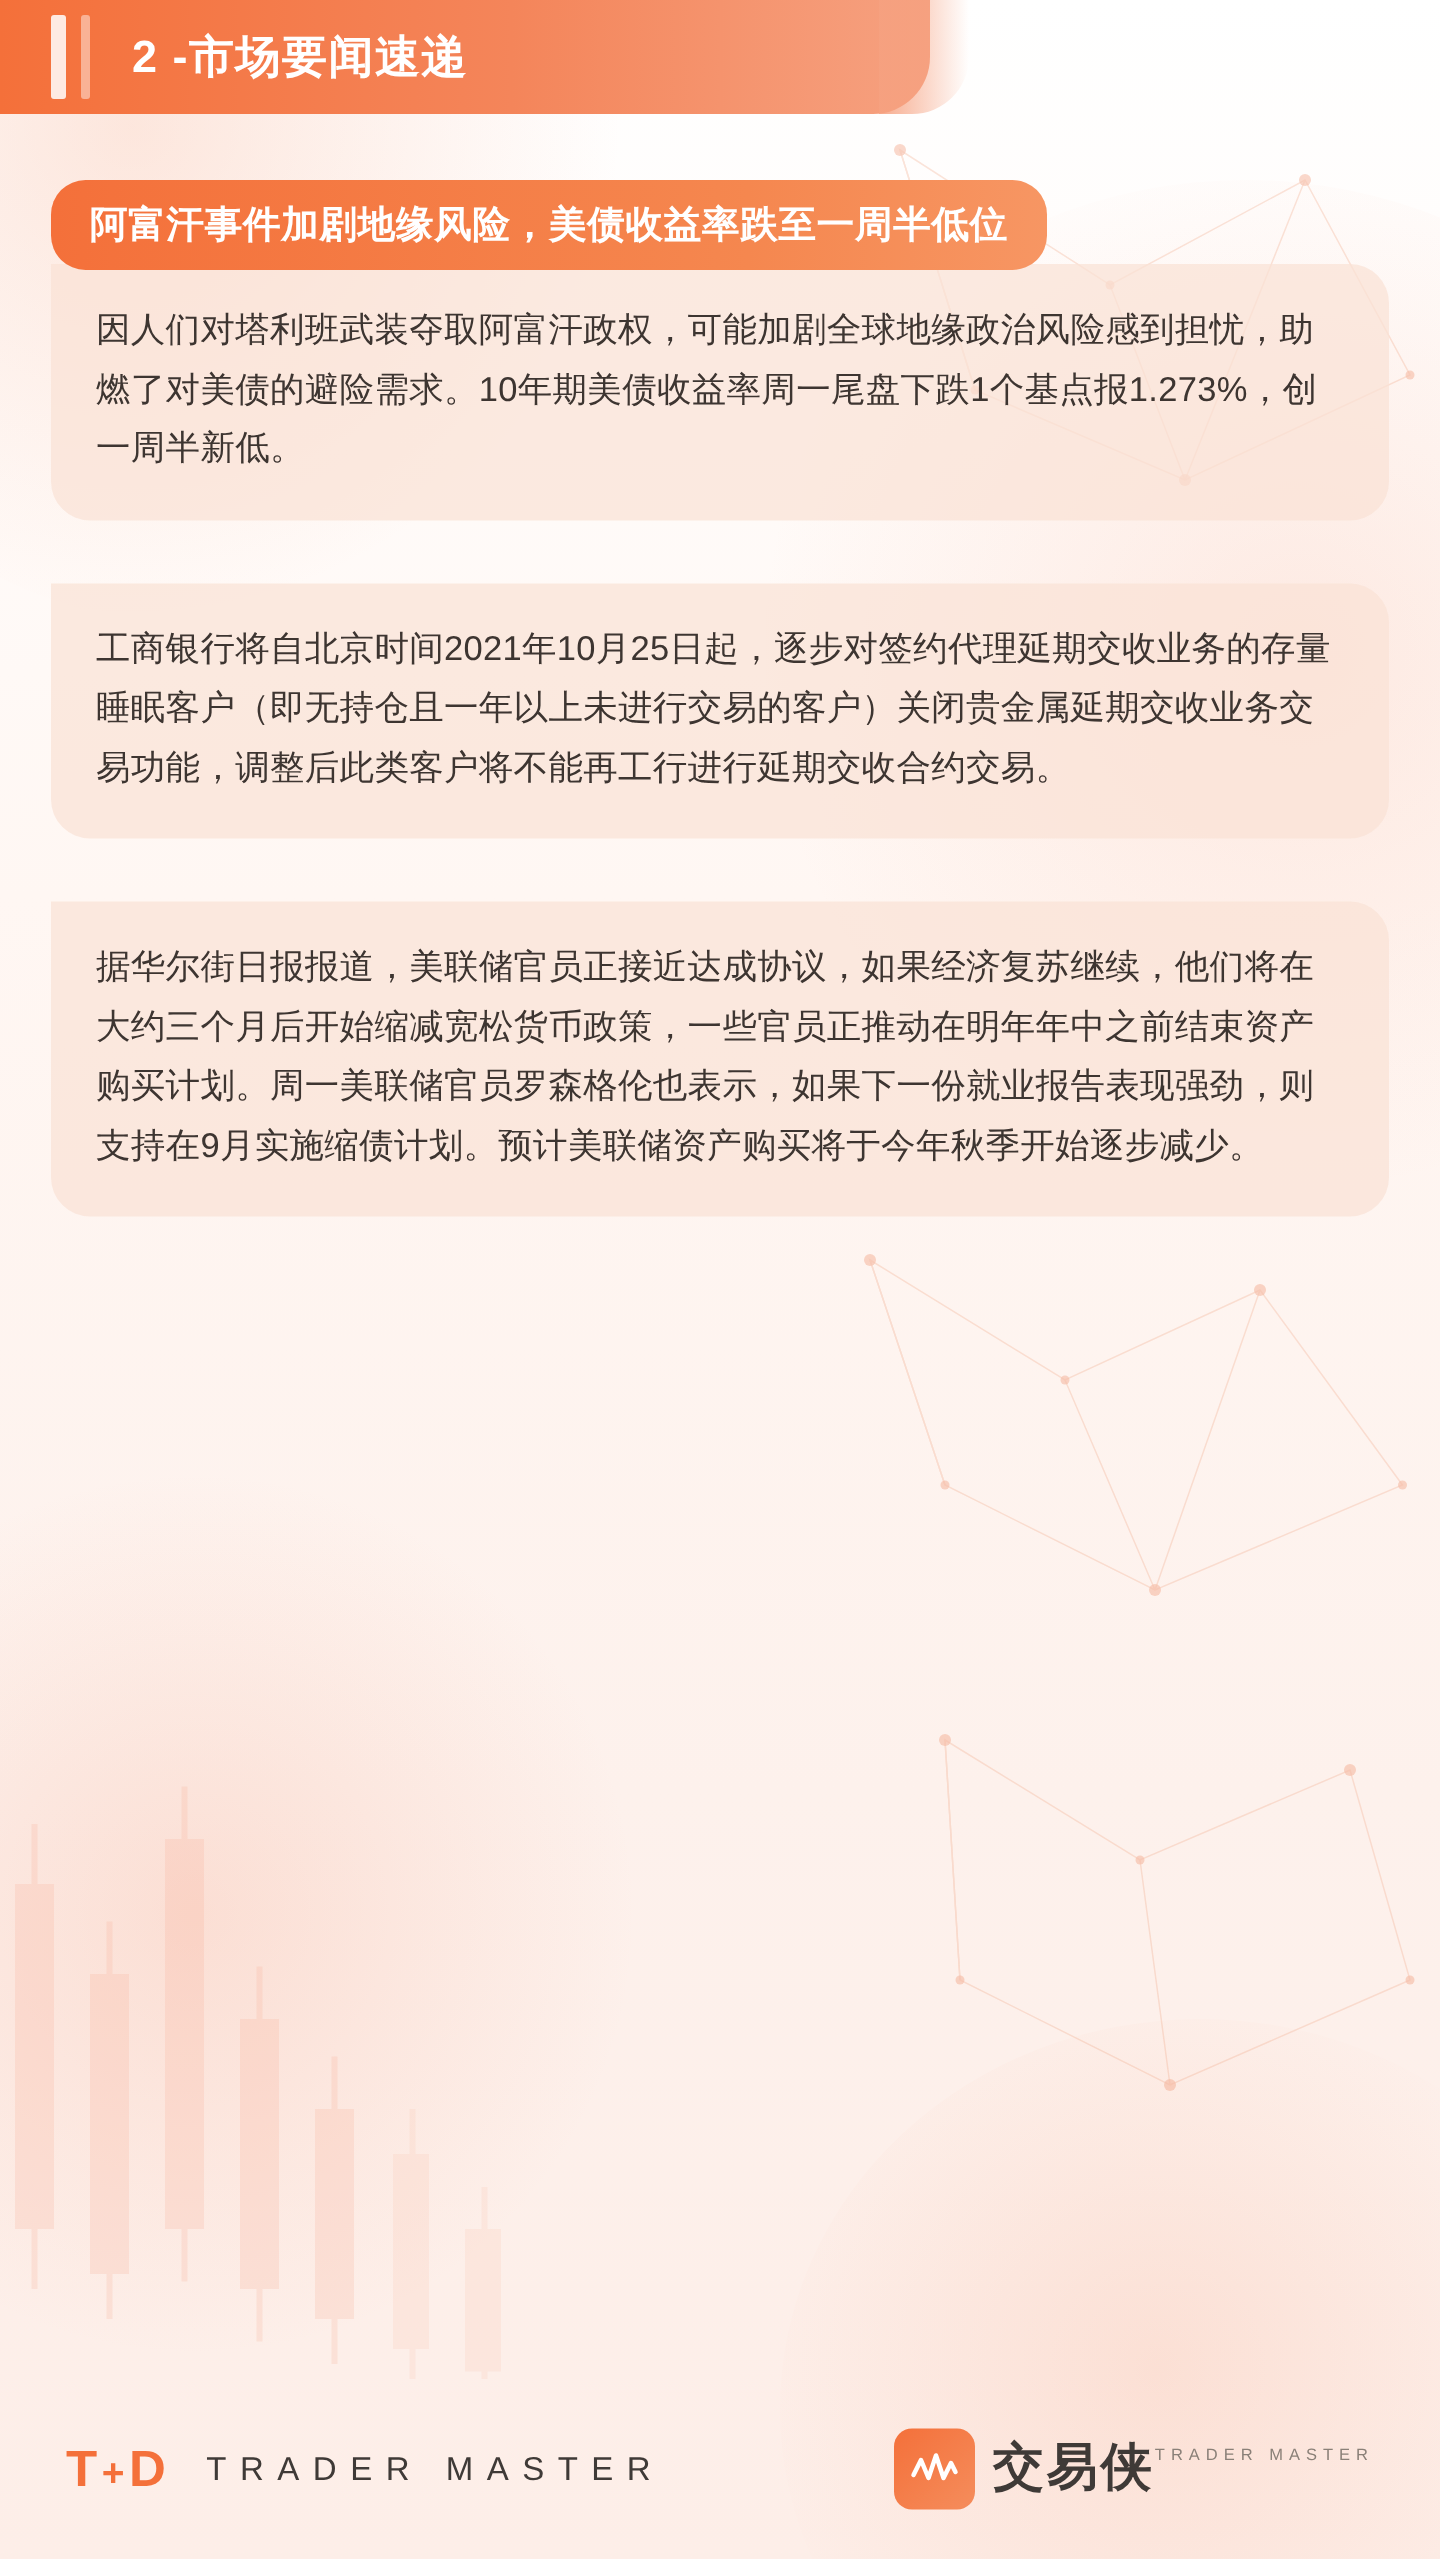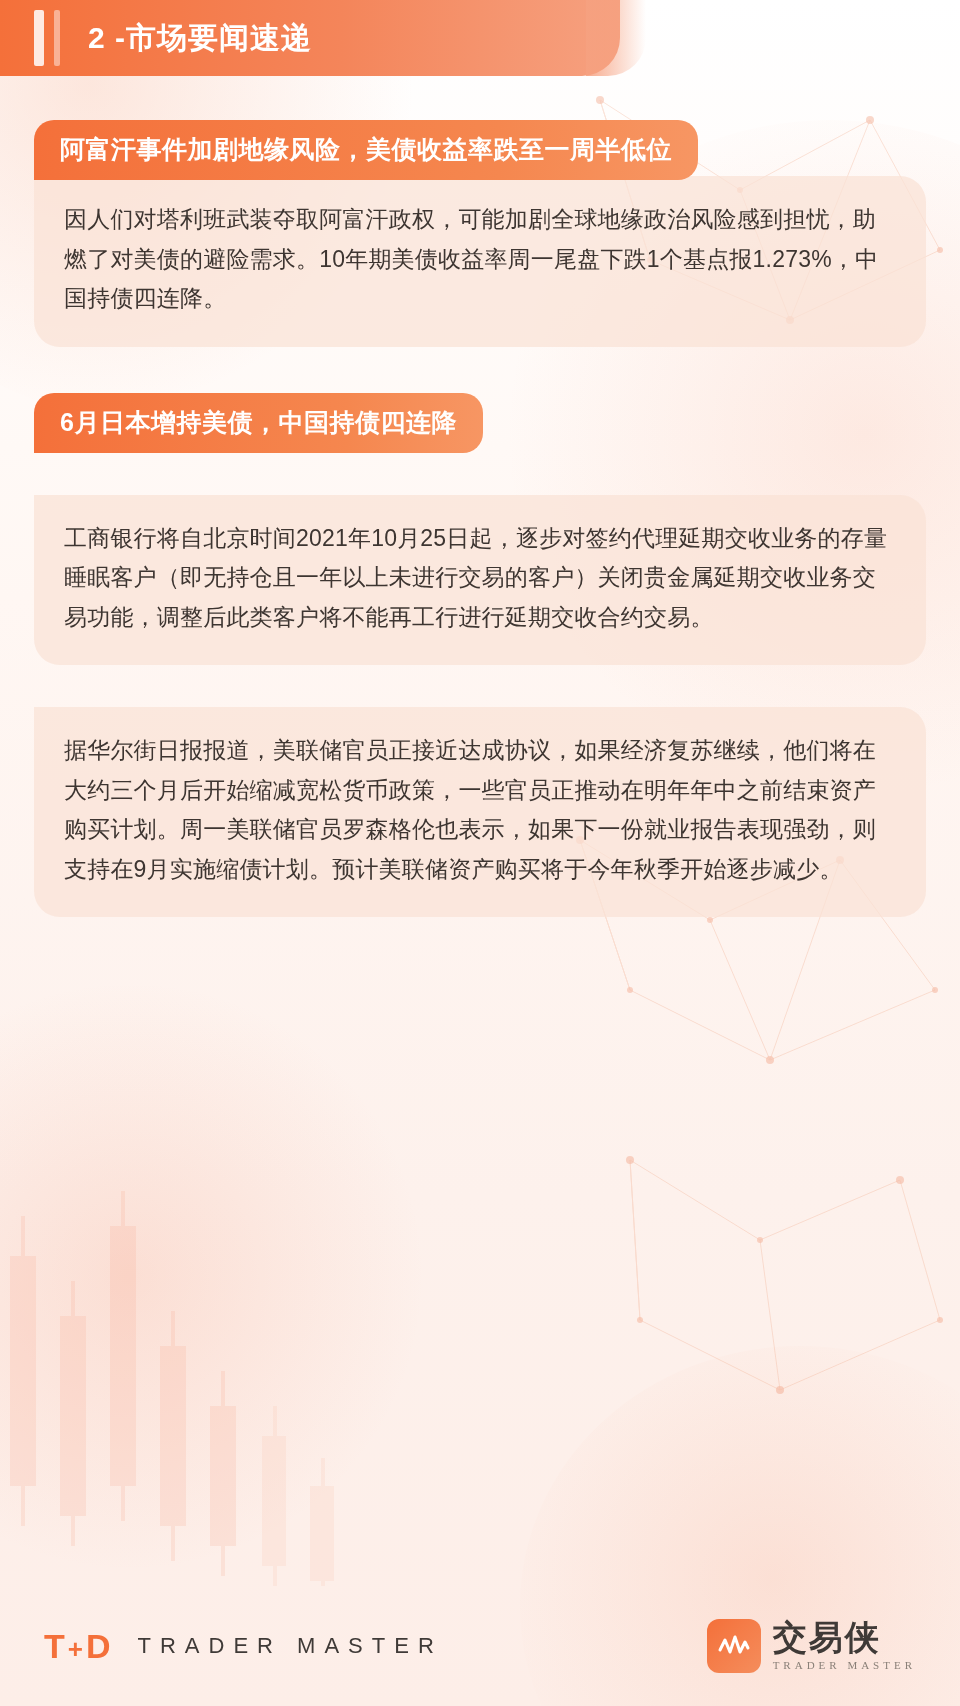--- a/index.html
+++ b/index.html
@@ -149,20 +149,21 @@
     font-size: 25px;
     font-weight: bold;
     letter-spacing: 0.5px;
     padding: 13px 26px 14px 26px;
     border-top-left-radius: 20px;
     border-top-right-radius: 20px;
     border-bottom-right-radius: 20px;
     border-bottom-left-radius: 0;
     position: relative;
     z-index: 2;
+    border-radius: 23px;
   }
   .news-body {
     background: rgba(250, 226, 214, 0.72);
     border-bottom-left-radius: 26px;
     border-bottom-right-radius: 26px;
     border-top-right-radius: 26px;
     margin-top: -4px;
     padding: 24px 30px 28px 30px;
     color: #3d3531;
     font-size: 23px;
@@ -215,23 +216,22 @@
     width: 54px;
     height: 54px;
     border-radius: 12px;
     background: linear-gradient(135deg, #f4703a, #f58d5c);
     display: flex;
     align-items: center;
     justify-content: center;
   }
   .brand-text {
     display: flex;
-    flex-direction: column;
+    flex-direction: row;
     line-height: 1.05;
-    font-family: Liberation Serif, serif;
   }
   .brand-cn {
     font-size: 34px;
     font-weight: bold;
     color: #3f3a37;
     letter-spacing: 2px;
   }
   .brand-en {
     font-size: 11px;
     color: #8a8078;
@@ -307,27 +307,24 @@
   <div class="header-stripe s2"></div>
   <div class="header-title">2 -市场要闻速递</div>
 </div>
 
 <div class="content">
 
   <div class="news-item">
     <div class="news-title-wrap">
       <div class="news-title">阿富汗事件加剧地缘风险，美债收益率跌至一周半低位</div>
     </div>
-    <div class="news-body">因人们对塔利班武装夺取阿富汗政权，可能加剧全球地缘政治风险感到担忧，助燃了对美债的避险需求。10年期美债收益率周一尾盘下跌1个基点报1.273%，中国持债四连降。</div>
+    <div class="news-body">因人们对塔利班武装夺取阿富汗政权，可能加剧全球地缘政治风险感到担忧，助燃了对美债的避险需求。10年期美债收益率周一尾盘下跌1个基点报1.273%，创一周半新低。</div>
   </div>
 
   <div class="news-item">
-    <div class="news-title-wrap">
-      <div class="news-title">6月日本增持美债，中国持债四连降</div>
-    </div>
   </div>
 
   <div class="news-item">
     <div class="news-body">工商银行将自北京时间2021年10月25日起，逐步对签约代理延期交收业务的存量睡眠客户（即无持仓且一年以上未进行交易的客户）关闭贵金属延期交收业务交易功能，调整后此类客户将不能再工行进行延期交收合约交易。</div>
   </div>
 
   <div class="news-item">
     <div class="news-body">据华尔街日报报道，美联储官员正接近达成协议，如果经济复苏继续，他们将在大约三个月后开始缩减宽松货币政策，一些官员正推动在明年年中之前结束资产购买计划。周一美联储官员罗森格伦也表示，如果下一份就业报告表现强劲，则支持在9月实施缩债计划。预计美联储资产购买将于今年秋季开始逐步减少。</div>
   </div>
 

